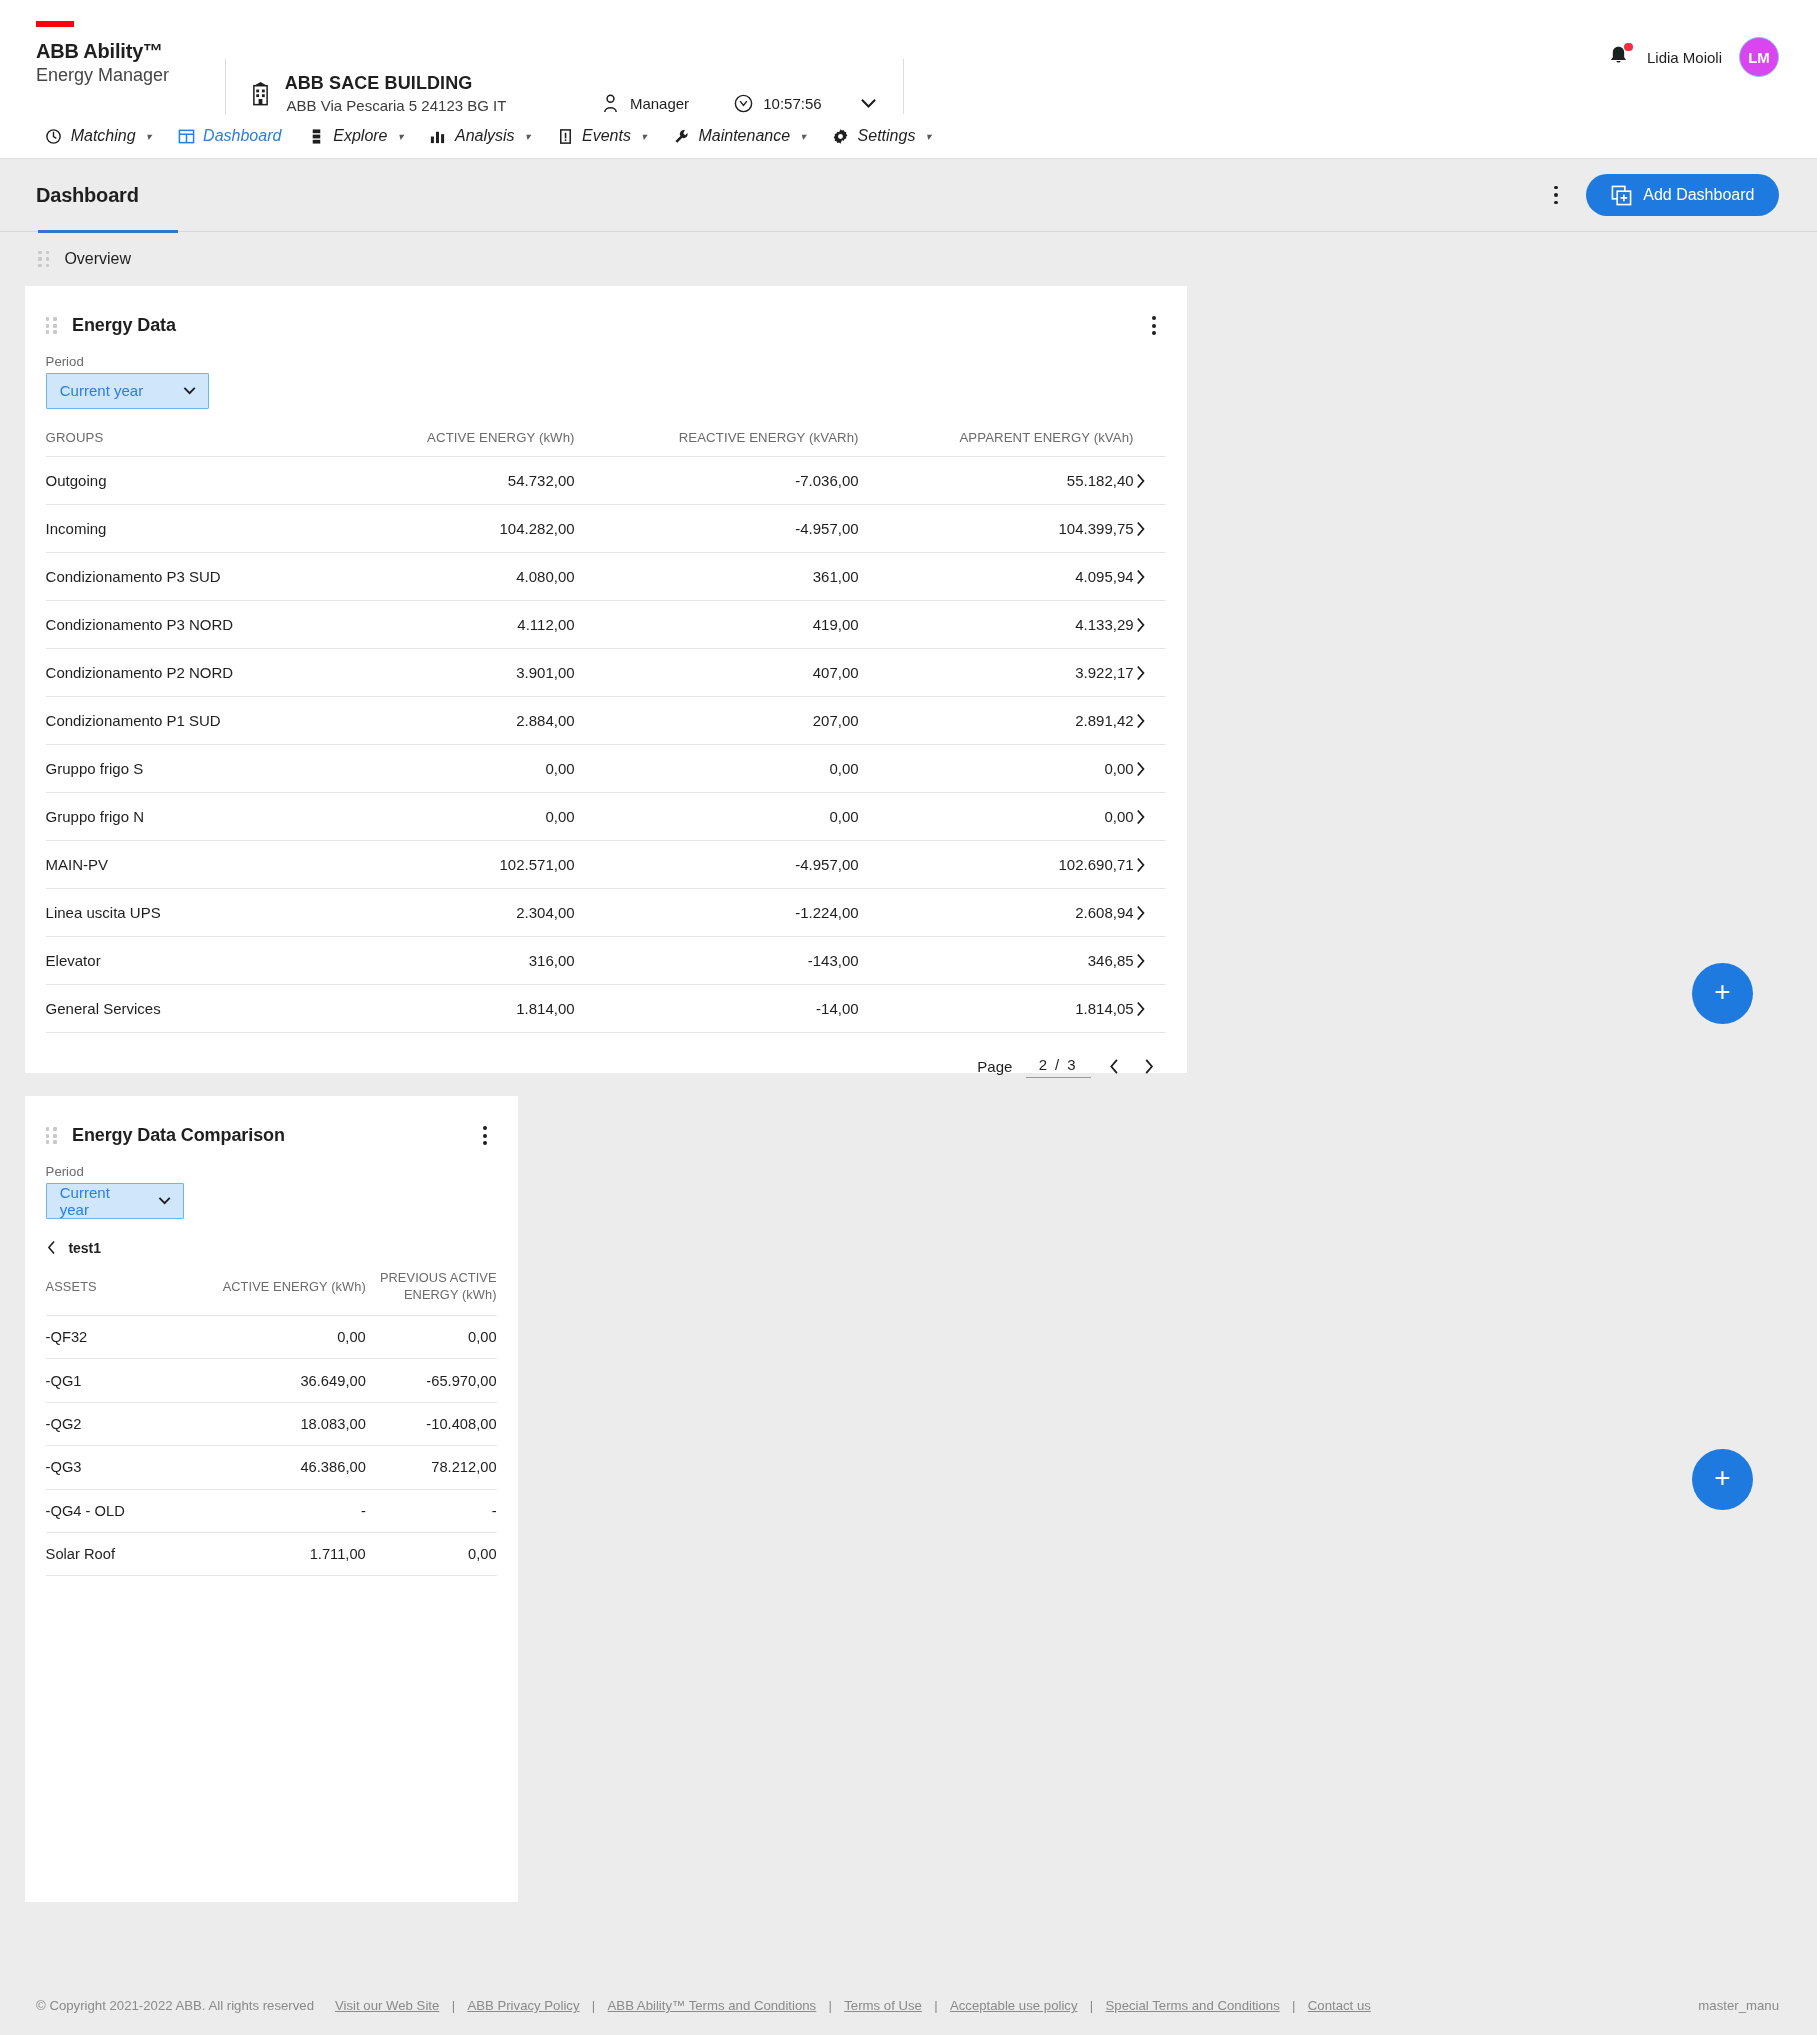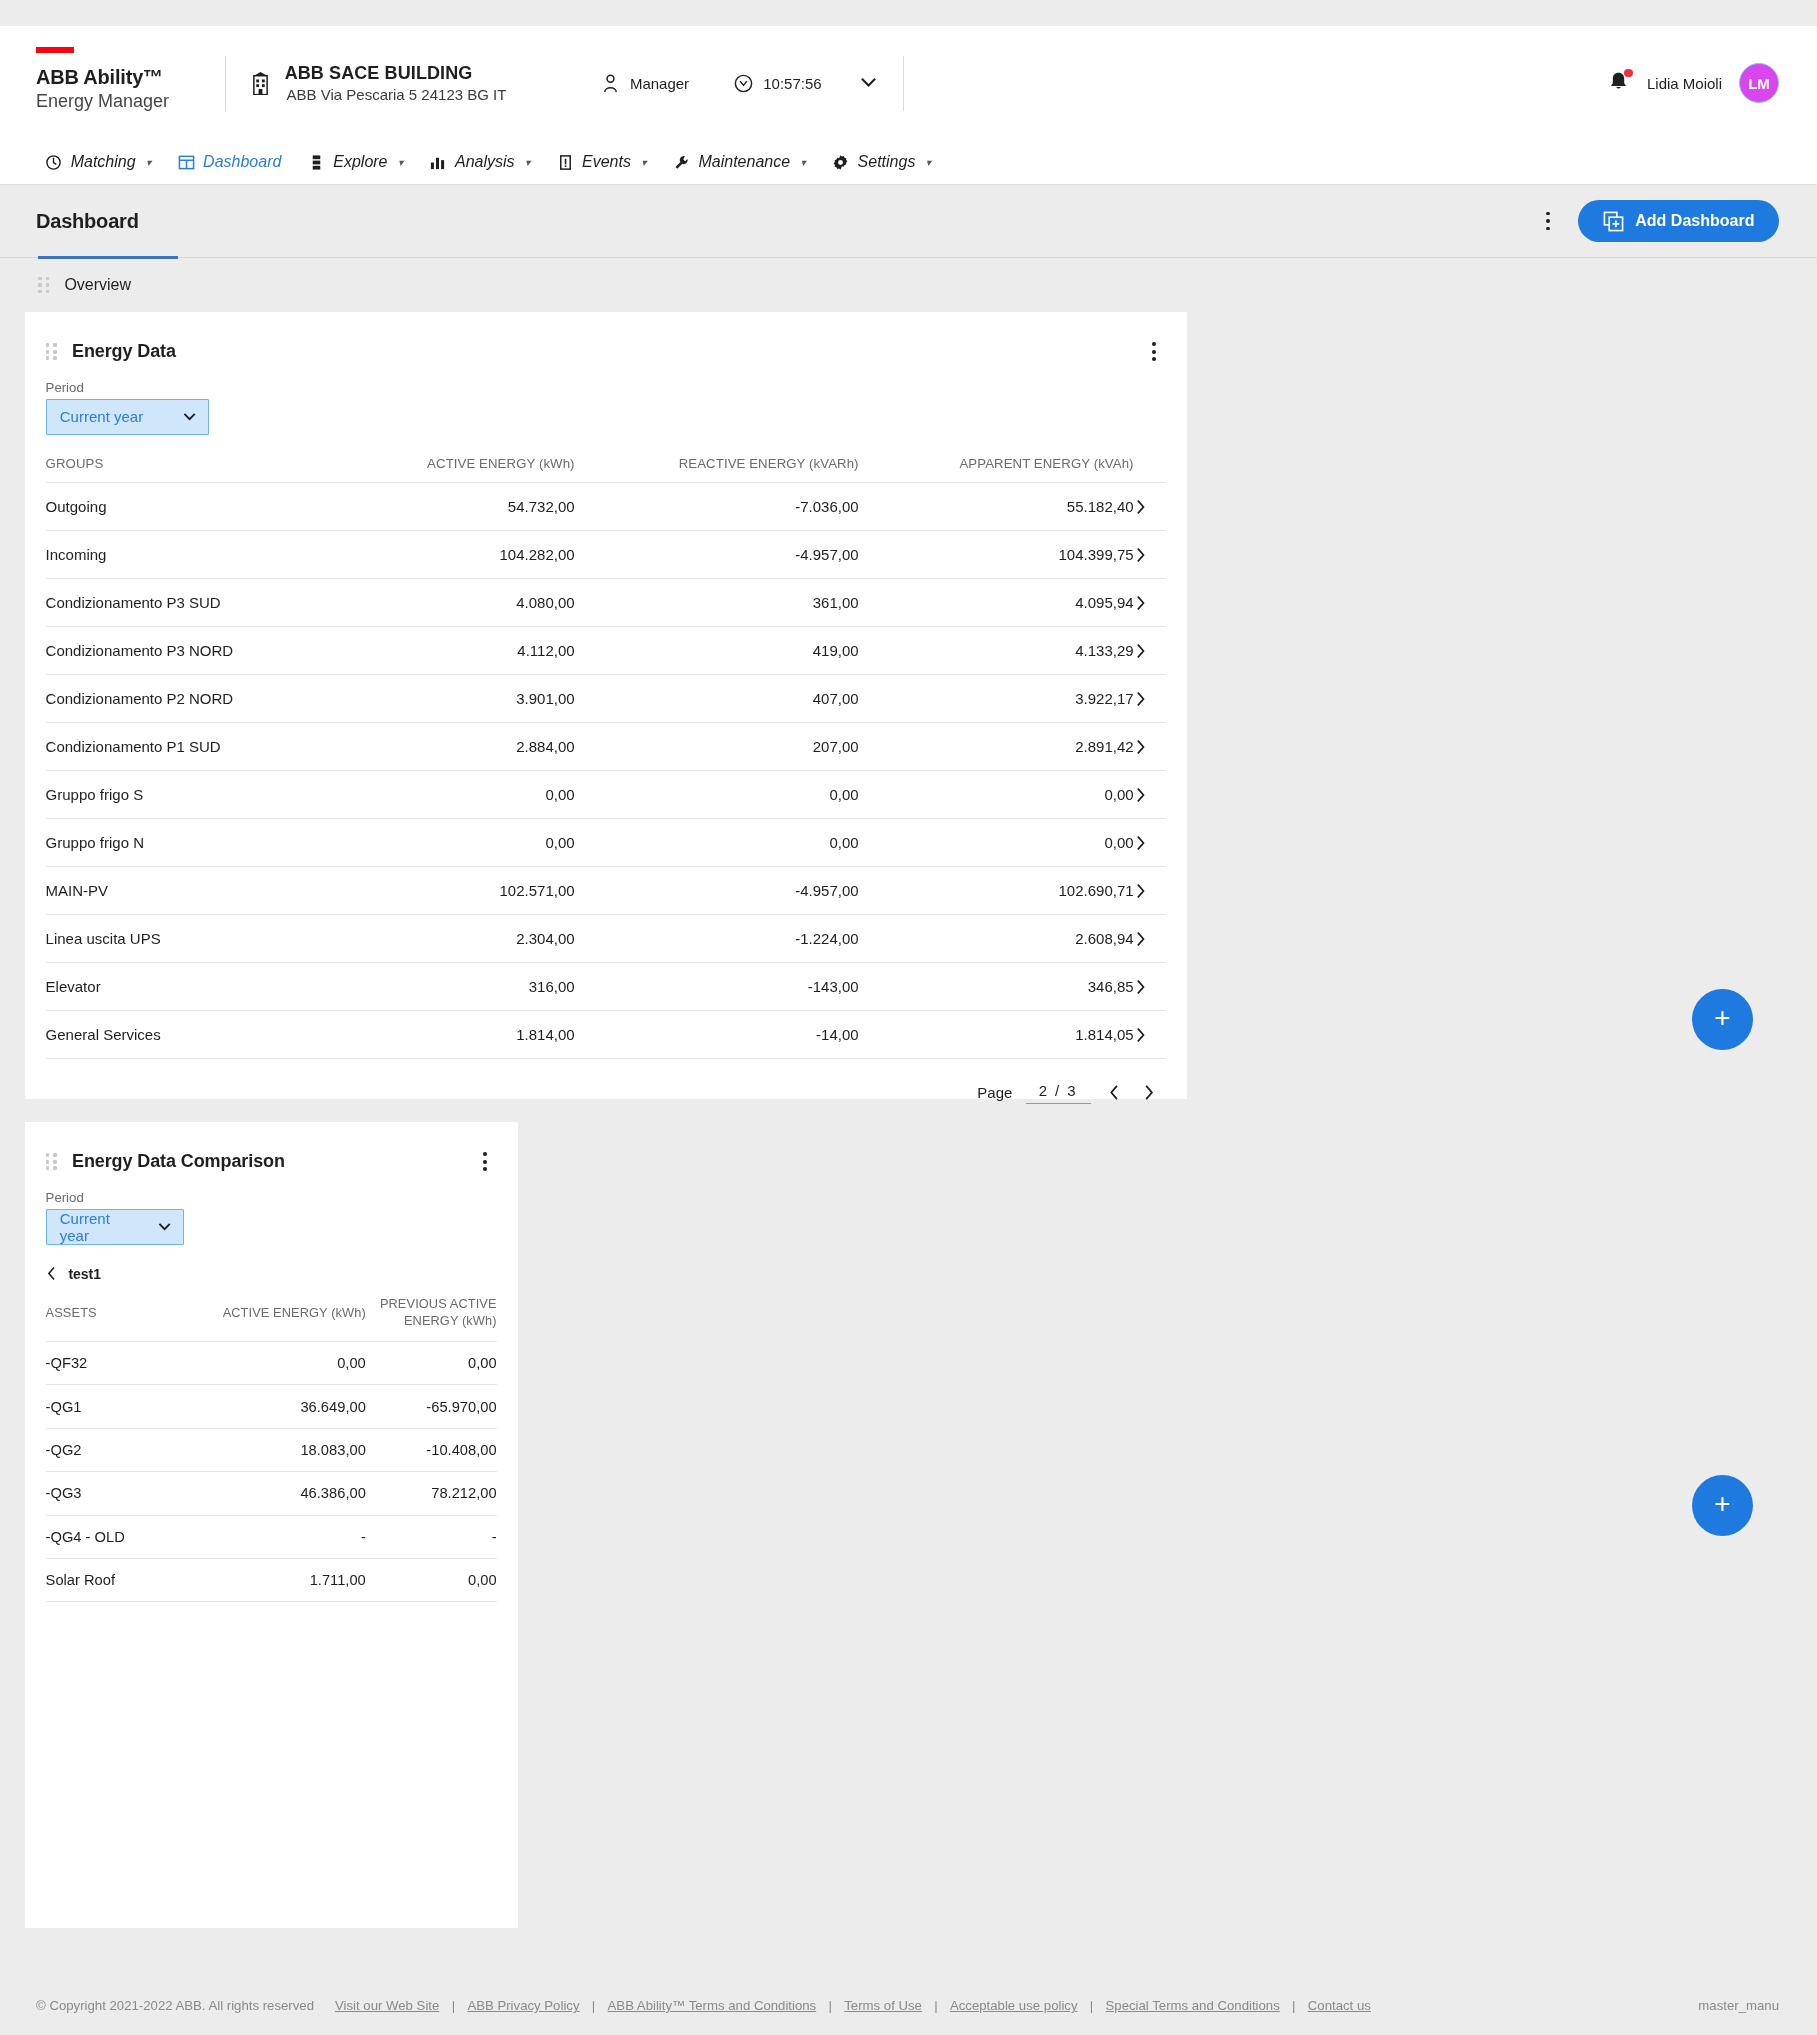--- a/index.html
+++ b/index.html
@@ -9,23 +9,22 @@
     font-family: "Liberation Sans", sans-serif;
     background: #ececec;
     overflow: hidden;
   }
 
   
   .topbar {
     height: 114px;
     background: #ffffff;
     display: flex;
-    align-items: center;
+    align-items: flex-end;
     position: relative;
-    margin-top: 26px;
   }
   .brand {
     width: 225px;
     padding-left: 36px;
     position: relative;
     height: 114px;
     display: flex;
     flex-direction: column;
     justify-content: center;
   }
@@ -86,21 +85,21 @@
   .page-header {
     height: 72px; display: flex; align-items: center;
     padding: 0 38px 0 36px; position: relative;
   }
   .page-title { font-size: 20px; font-weight: bold; color: #1f1f1f; letter-spacing: -0.2px;}
   .ph-right { margin-left: auto; display: flex; align-items: center; gap: 21px; }
   .kebab { display:flex; flex-direction:column; gap:3.8px; align-items:center; cursor:pointer; padding: 5.7px 7.6px;}
   .kebab i { width:3.8px; height:3.8px; border-radius:50%; background:#1f1f1f; display:block; }
   .btn-primary {
     background: #1f7ae0; color:#fff; border:none; border-radius: 21px;
-    height: 42px; padding: 0 24.6px; font-size: 16px; font-weight: bold;
+    height: 42px; padding: 0 24.6px; font-size: 16px; font-weight: normal;
     display:flex; align-items:center; gap:11.4px; cursor:pointer;
     font-family: "Liberation Sans", sans-serif;
   }
 
   
   .tabstrip {
     height: 55px; display: flex; align-items: center;
     border-top: 0.9px solid #d6d6d6; margin: 0 0 0 0;
     position: relative;
   }

